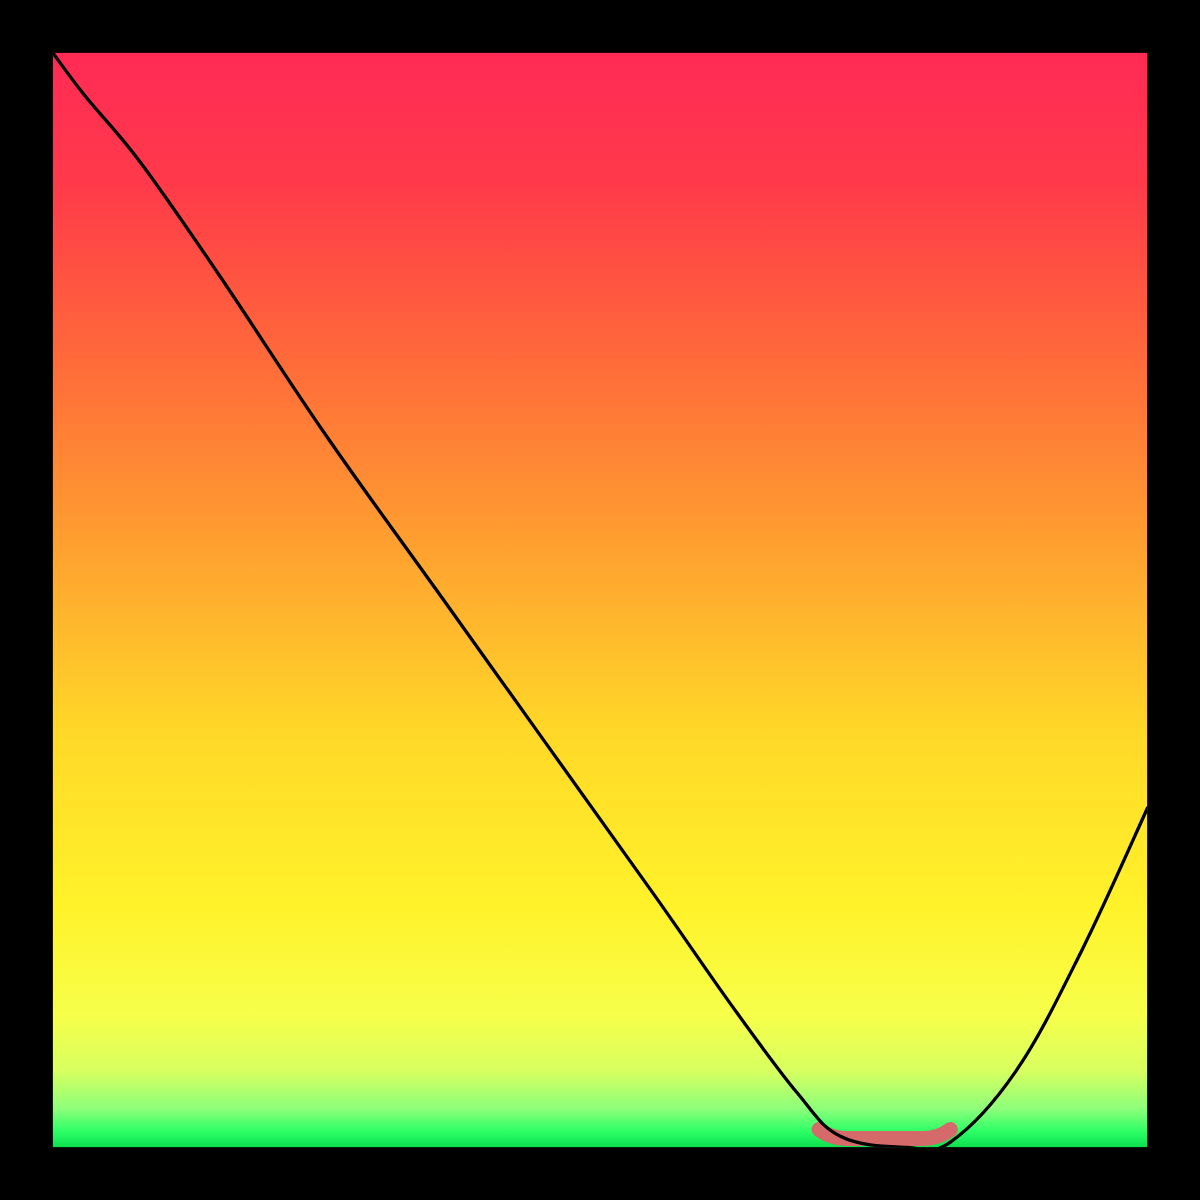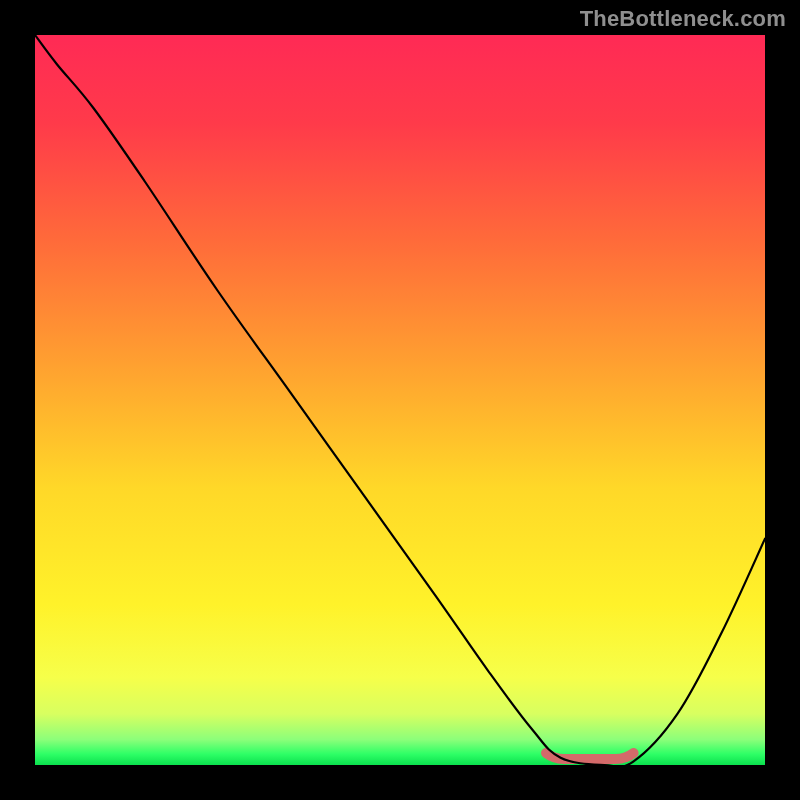--- a/index.html
+++ b/index.html
@@ -56,14 +56,13 @@
             <stop offset="96.5%" stop-color="#8cff7a"></stop>
             <stop offset="98.5%" stop-color="#2eff66"></stop>
             <stop offset="100%" stop-color="#0be04e"></stop>
           </linearGradient>
       </defs>
       <rect id="grad-rect" x="0" y="0" width="730" height="730" fill="url(#bg-grad)"></rect>
       <path id="valley-marker" fill="none" stroke-width="10" stroke-linecap="round" stroke-linejoin="round" d="M 510.99999999999994 718 Q 519 724 529 724 L 580.5999999999999 724 Q 590.5999999999999 724 598.5999999999999 718" stroke="#d46a6a"></path>
       <path id="curve" fill="none" stroke-width="2.2" stroke-linecap="round" stroke-linejoin="round" d="M 0 0 C 3.9419999999999997 5.256000000000008, 11.388 16.060000000000045, 21.9 29.200000000000045 C 32.412 42.340000000000046, 42.632 51.97600000000001, 58.4 73 C 74.16799999999999 94.02399999999999, 87.162 113.15, 109.5 146 C 131.838 178.85, 156.22 217.394, 182.5 255.5 C 208.78 293.606, 229.21999999999997 320.908, 255.49999999999997 357.7 C 281.78 394.49199999999996, 302.21999999999997 423.10799999999995, 328.5 459.9 C 354.78000000000003 496.692, 379.16200000000003 530.564, 401.50000000000006 562.1 C 423.8380000000001 593.6360000000001, 435.51800000000003 611.448, 452.6 635.1 C 469.682 658.7520000000001, 483.26000000000005 677.732, 496.40000000000003 693.5 C 509.54 709.268, 512.46 716.13, 525.6 722.7 C 538.74 729.2700000000001, 556.26 729.343, 569.4 730 C 582.54 730.657, 585.4599999999999 735.548, 598.5999999999999 726.35 C 611.7399999999999 717.152, 626.632 701.895, 642.4 678.9 C 658.168 655.905, 670.4319999999999 630.136, 686.1999999999999 598.6 C 701.968 567.0640000000001, 722.116 520.782, 730 503.7" stroke="#000000"></path>
     </svg>
   </div>
-  <div class="watermark">TheBottleneck.com</div>
 </div>
 
 </body></html>

